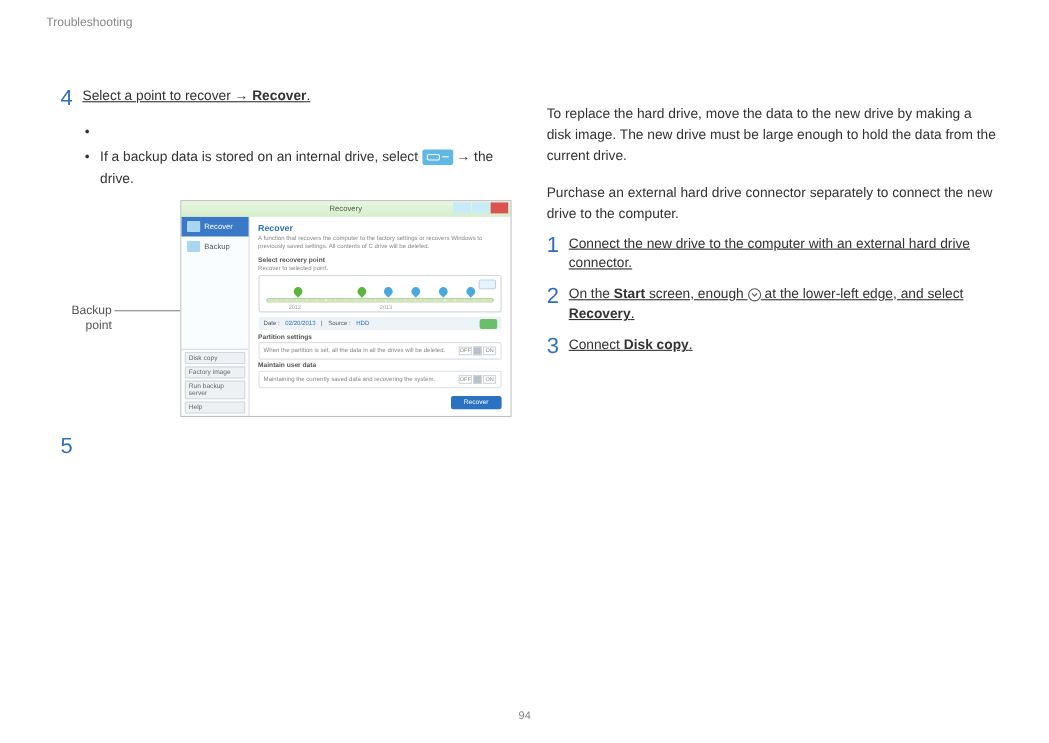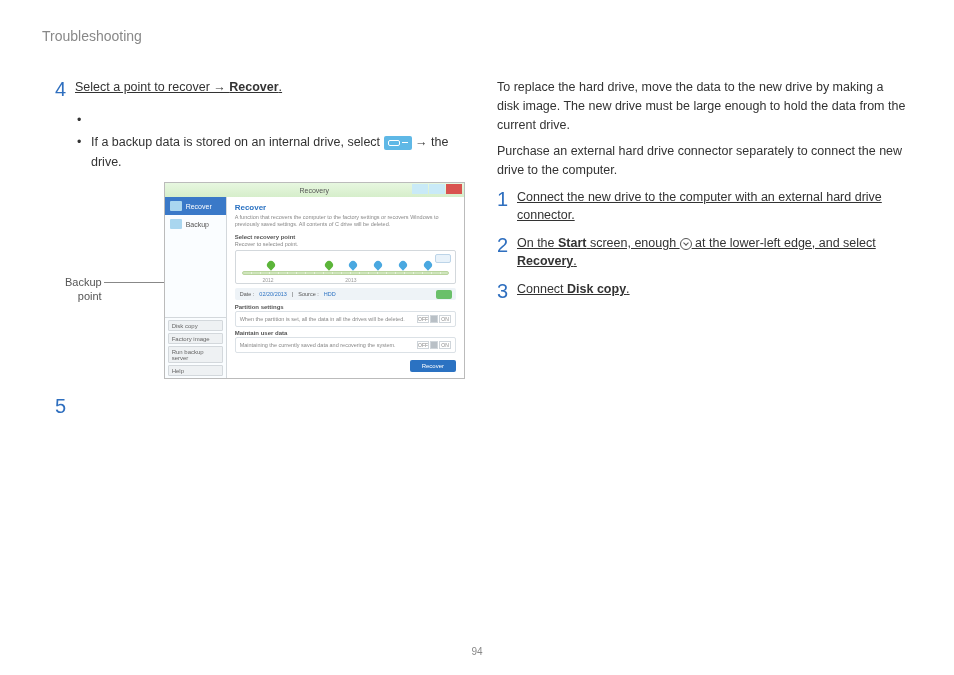--- a/index.html
+++ b/index.html
@@ -1,36 +1,36 @@
 <!DOCTYPE html>
 <html><head>
 <meta charset="utf-8">
 <style>
   * { box-sizing: border-box; margin: 0; padding: 0; }
   body { font-family: "Segoe UI", Arial, sans-serif; color: #333; width: 954px; height: 675px; background: #fff; position: relative; }
-  .page-header { position: absolute; top: 28px; left: 42px; font-size: 14px; color: #888; }
+  .page-header { position: absolute; top: 15px; left: 42px; font-size: 11px; color: #888; }
   .page-number { position: absolute; bottom: 18px; left: 50%; transform: translateX(-50%); font-size: 10px; color: #888; }
   .col { position: absolute; top: 78px; width: 410px; }
   .col-left { left: 55px; }
   .col-right { left: 497px; }
   .step { display: flex; margin-bottom: 10px; }
   .step-num { color: #2f6fbf; font-size: 20px; font-weight: 300; width: 20px; flex-shrink: 0; line-height: 1.1; }
   .step-body { font-size: 12.5px; line-height: 1.45; text-decoration: underline; }
   .step-body b { font-weight: 600; }
   .bullets { margin: 6px 0 10px 22px; }
   .bullets .row { display: flex; font-size: 12.5px; line-height: 1.6; margin-bottom: 2px; }
   .bullets .dot { width: 14px; flex-shrink: 0; }
   .inline-icon { display: inline-flex; align-items: center; justify-content: center; vertical-align: middle; }
   .drive-icon { width: 28px; height: 14px; background: #5fb8e6; border-radius: 2px; position: relative; }
   .drive-icon::after { content: ""; position: absolute; width: 10px; height: 4px; border: 1px solid #fff; border-radius: 2px; top: 4px; left: 4px; }
   .drive-icon::before { content: ""; position: absolute; width: 6px; height: 1px; background: #fff; top: 6px; right: 4px; }
   .down-circle { width: 12px; height: 12px; border: 1.2px solid #555; border-radius: 50%; position: relative; }
   .down-circle::after { content: ""; position: absolute; left: 3px; top: 2.5px; width: 3px; height: 3px; border-left: 1.2px solid #555; border-bottom: 1.2px solid #555; transform: rotate(-45deg); }
   .h2 { color: #2f6fbf; font-size: 18px; font-weight: 600; line-height: 1.35; margin-bottom: 10px; }
-  .para { font-size: 12.5px; line-height: 1.5; margin-bottom: 8px; }
+  .para { font-size: 12.5px; line-height: 1.5; margin-bottom: 8px; margin-top: 16px; }
 
   
   .figure-wrap { display: flex; align-items: flex-start; margin: 6px 0 16px 0; }
   .callout { font-size: 11px; color: #555; text-align: right; width: 48px; margin-top: 94px; line-height: 1.25; }
   .callout-line { height: 1px; background: #888; width: 60px; margin-top: 100px; margin-left: 2px; flex-shrink: 0; }
   .shot { border: 1px solid #bbb; width: 310px; background: #eef0f2; font-size: 7px; color: #555; }
   .shot-title { height: 14px; background: linear-gradient(#e7f7e0,#d6eecb); display: flex; align-items: center; justify-content: center; position: relative; }
   .shot-title .wbtns { position: absolute; right: 2px; top: 1px; display: flex; gap: 1px; }
   .wbtn { width: 16px; height: 10px; background: #c9eaf7; }
   .wbtn.close { background: #d9534f; }

